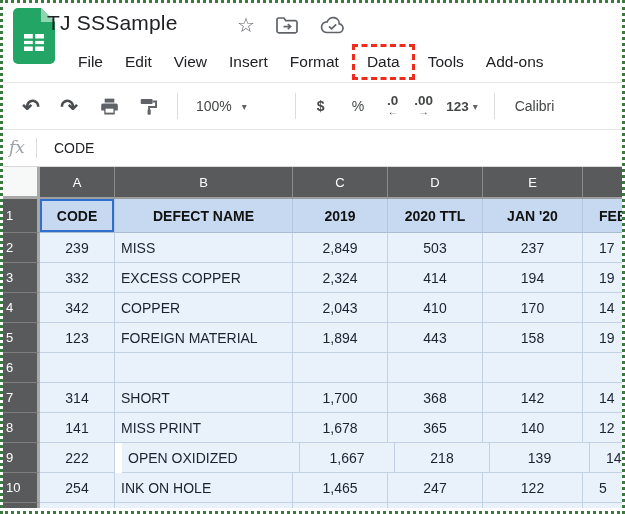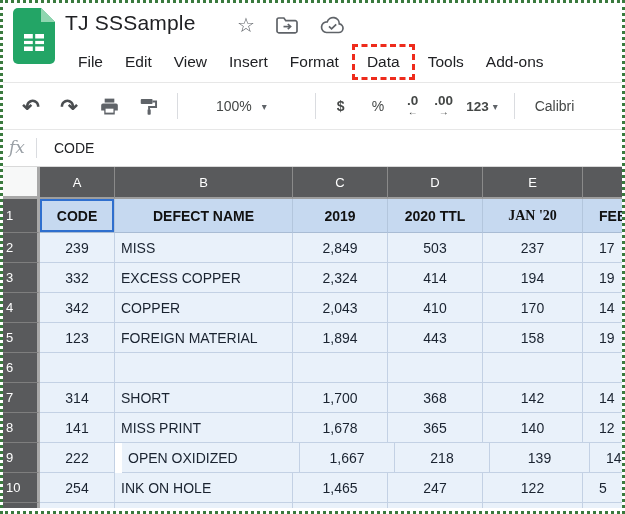--- a/index.html
+++ b/index.html
@@ -14,34 +14,34 @@
     --ui-text:#202124;
     --icon-gray:#5f6368;
   }
   *{box-sizing:border-box;margin:0;padding:0;}
   body{width:625px;height:514px;font-family:"Liberation Sans",sans-serif;background:#fff;}
   .screen{width:625px;height:514px;border:3px dotted var(--frame-green);background:#fff;overflow:hidden;position:relative;}
 
   
   .topbar{height:80px;position:relative;border-bottom:1px solid #e7e7e7;background:#fff;}
   .logo{position:absolute;left:8px;top:4px;}
-  .doc-title{position:absolute;left:62px;top:8px;font-size:21px;color:var(--ui-text);letter-spacing:.2px;}
+  .doc-title{position:absolute;left:44px;top:8px;font-size:21px;color:var(--ui-text);letter-spacing:.2px;}
   .title-icons{position:absolute;left:234px;top:12px;display:flex;align-items:center;gap:20px;color:var(--icon-gray);}
   .star{font-size:20px;line-height:20px;color:var(--icon-gray);}
   .menubar{position:absolute;left:64px;top:38px;height:42px;display:flex;align-items:center;font-size:15.5px;color:var(--ui-text);}
   .menu-item{padding:7px 11px;cursor:default;}
   .menu-item.highlighted{border:3px dashed var(--highlight-red);padding:6px 12px;margin:0 2px;}
 
   
   .toolbar{height:47px;display:flex;align-items:center;padding-left:16px;border-bottom:1px solid #e7e7e7;color:#444746;}
   .tb-icon{display:flex;align-items:center;justify-content:center;width:24px;}
   .uglyph{font-size:21px;font-weight:bold;color:#4a4d50;line-height:21px;}
   .tsep{width:1px;height:26px;background:#dadce0;}
   .tb-text{font-size:14px;color:#444746;}
-  .zoom-box{display:flex;align-items:center;gap:10px;margin-left:20px;}
+  .zoom-box{display:flex;align-items:center;gap:10px;}
   .caret{font-size:10px;color:var(--icon-gray);}
   .dec{display:flex;flex-direction:column;align-items:center;line-height:11px;}
   .dec .tb-text{font-weight:bold;font-size:13.5px;}
   .dec .mini-arrow{font-size:10px;color:#444746;margin-top:0px;}
   .n123{display:flex;align-items:center;gap:4px;}
   .n123 .tb-text{font-weight:bold;font-size:13.5px;}
 
   
   .formulabar{height:37px;display:flex;align-items:center;border-bottom:1px solid #d9d9d9;background:#fff;}
   .fx{font-family:"DejaVu Serif",serif;font-style:italic;color:#9aa0a6;font-size:17px;padding:0 11px 2px 6px;}
@@ -169,21 +169,21 @@
         <div class="colhead" style="width: 95px;">D</div>
         <div class="colhead" style="width: 100px;">E</div>
         <div class="colhead" style="width: 100px;">F</div>
       </div>
       <div class="row header">
         <div class="gutter" style="width: 37px;">1</div>
         <div class="cell selected" style="width: 75px;">CODE</div>
         <div class="cell" style="width: 178px;">DEFECT NAME</div>
         <div class="cell" style="width: 95px;">2019</div>
         <div class="cell" style="width: 95px;">2020 TTL</div>
-        <div class="cell" style="width: 100px; font-family: Liberation Serif, serif;">JAN '20</div>
+        <div class="cell" style="width: 100px;">JAN '20</div>
         <div class="cell colF" style="width: 100px;">FEB</div>
       </div>
       <div class="row">
         <div class="gutter" style="width: 37px;">2</div>
         <div class="cell" style="width: 75px;">239</div>
         <div class="cell left" style="width: 178px;">MISS</div>
         <div class="cell" style="width: 95px;">2,849</div>
         <div class="cell" style="width: 95px;">503</div>
         <div class="cell" style="width: 100px;">237</div>
         <div class="cell colF" style="width: 100px;">17</div>

